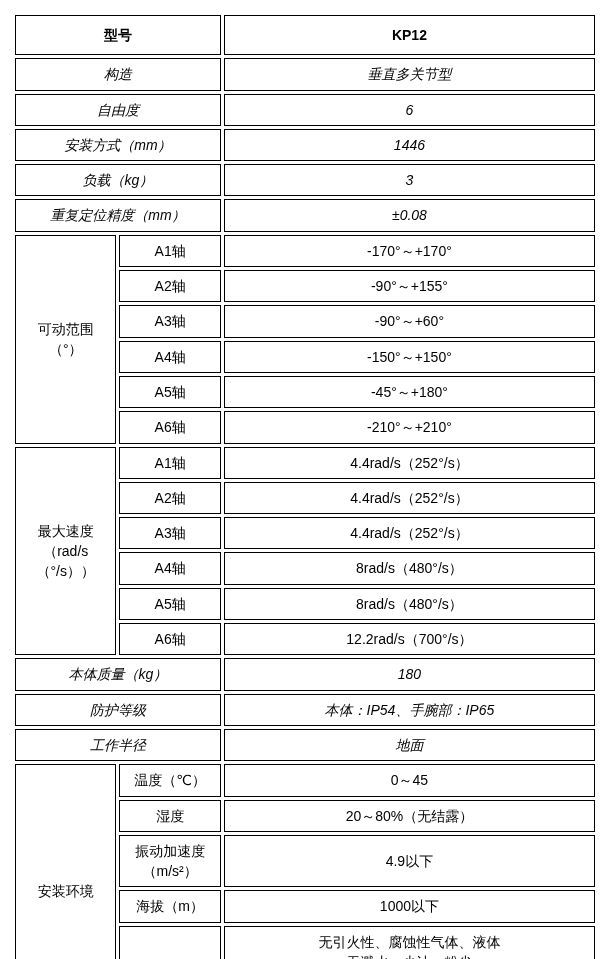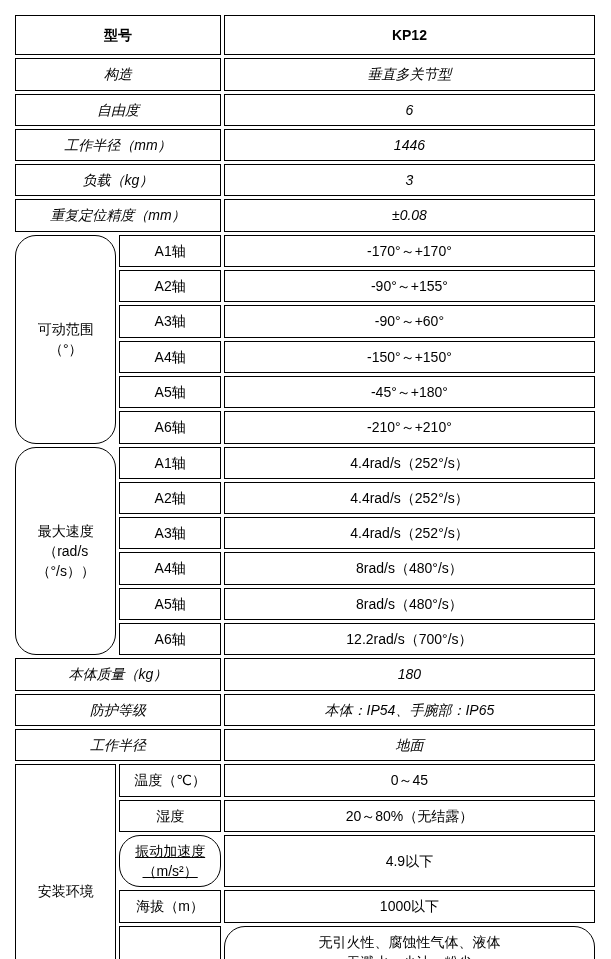--- a/index.html
+++ b/index.html
@@ -50,25 +50,23 @@
     padding-bottom: 9px !important;
   }
   .tall-row td {
     padding-top: 8px;
     padding-bottom: 8px;
     font-style: italic;
   }
   .multiline {
     line-height: 1.5;
     white-space: pre-line;
-    border-radius: 21px;
   }
   .small-note {
     font-size: 11px;
-    text-decoration: underline;
   }
 </style>
 </head>
 <body>
 
 <table id="spec-table">
   <tbody>
     <tr>
       <td class="label-cell head-cell" colspan="2">型号</td>
       <td class="value-cell head-cell">KP12</td>
@@ -76,21 +74,21 @@
 
     <tr class="tall-row">
       <td class="label-cell" colspan="2">构造</td>
       <td class="value-cell">垂直多关节型</td>
     </tr>
     <tr class="tall-row">
       <td class="label-cell" colspan="2">自由度</td>
       <td class="value-cell">6</td>
     </tr>
     <tr class="tall-row">
-      <td class="label-cell" colspan="2">工作半径（mm）</td>
+      <td class="label-cell" colspan="2">安装方式（mm）</td>
       <td class="value-cell">1446</td>
     </tr>
     <tr class="tall-row">
       <td class="label-cell" colspan="2">负载（kg）</td>
       <td class="value-cell">3</td>
     </tr>
     <tr class="tall-row">
       <td class="label-cell" colspan="2">重复定位精度（mm）</td>
       <td class="value-cell">±0.08</td>
     </tr>

